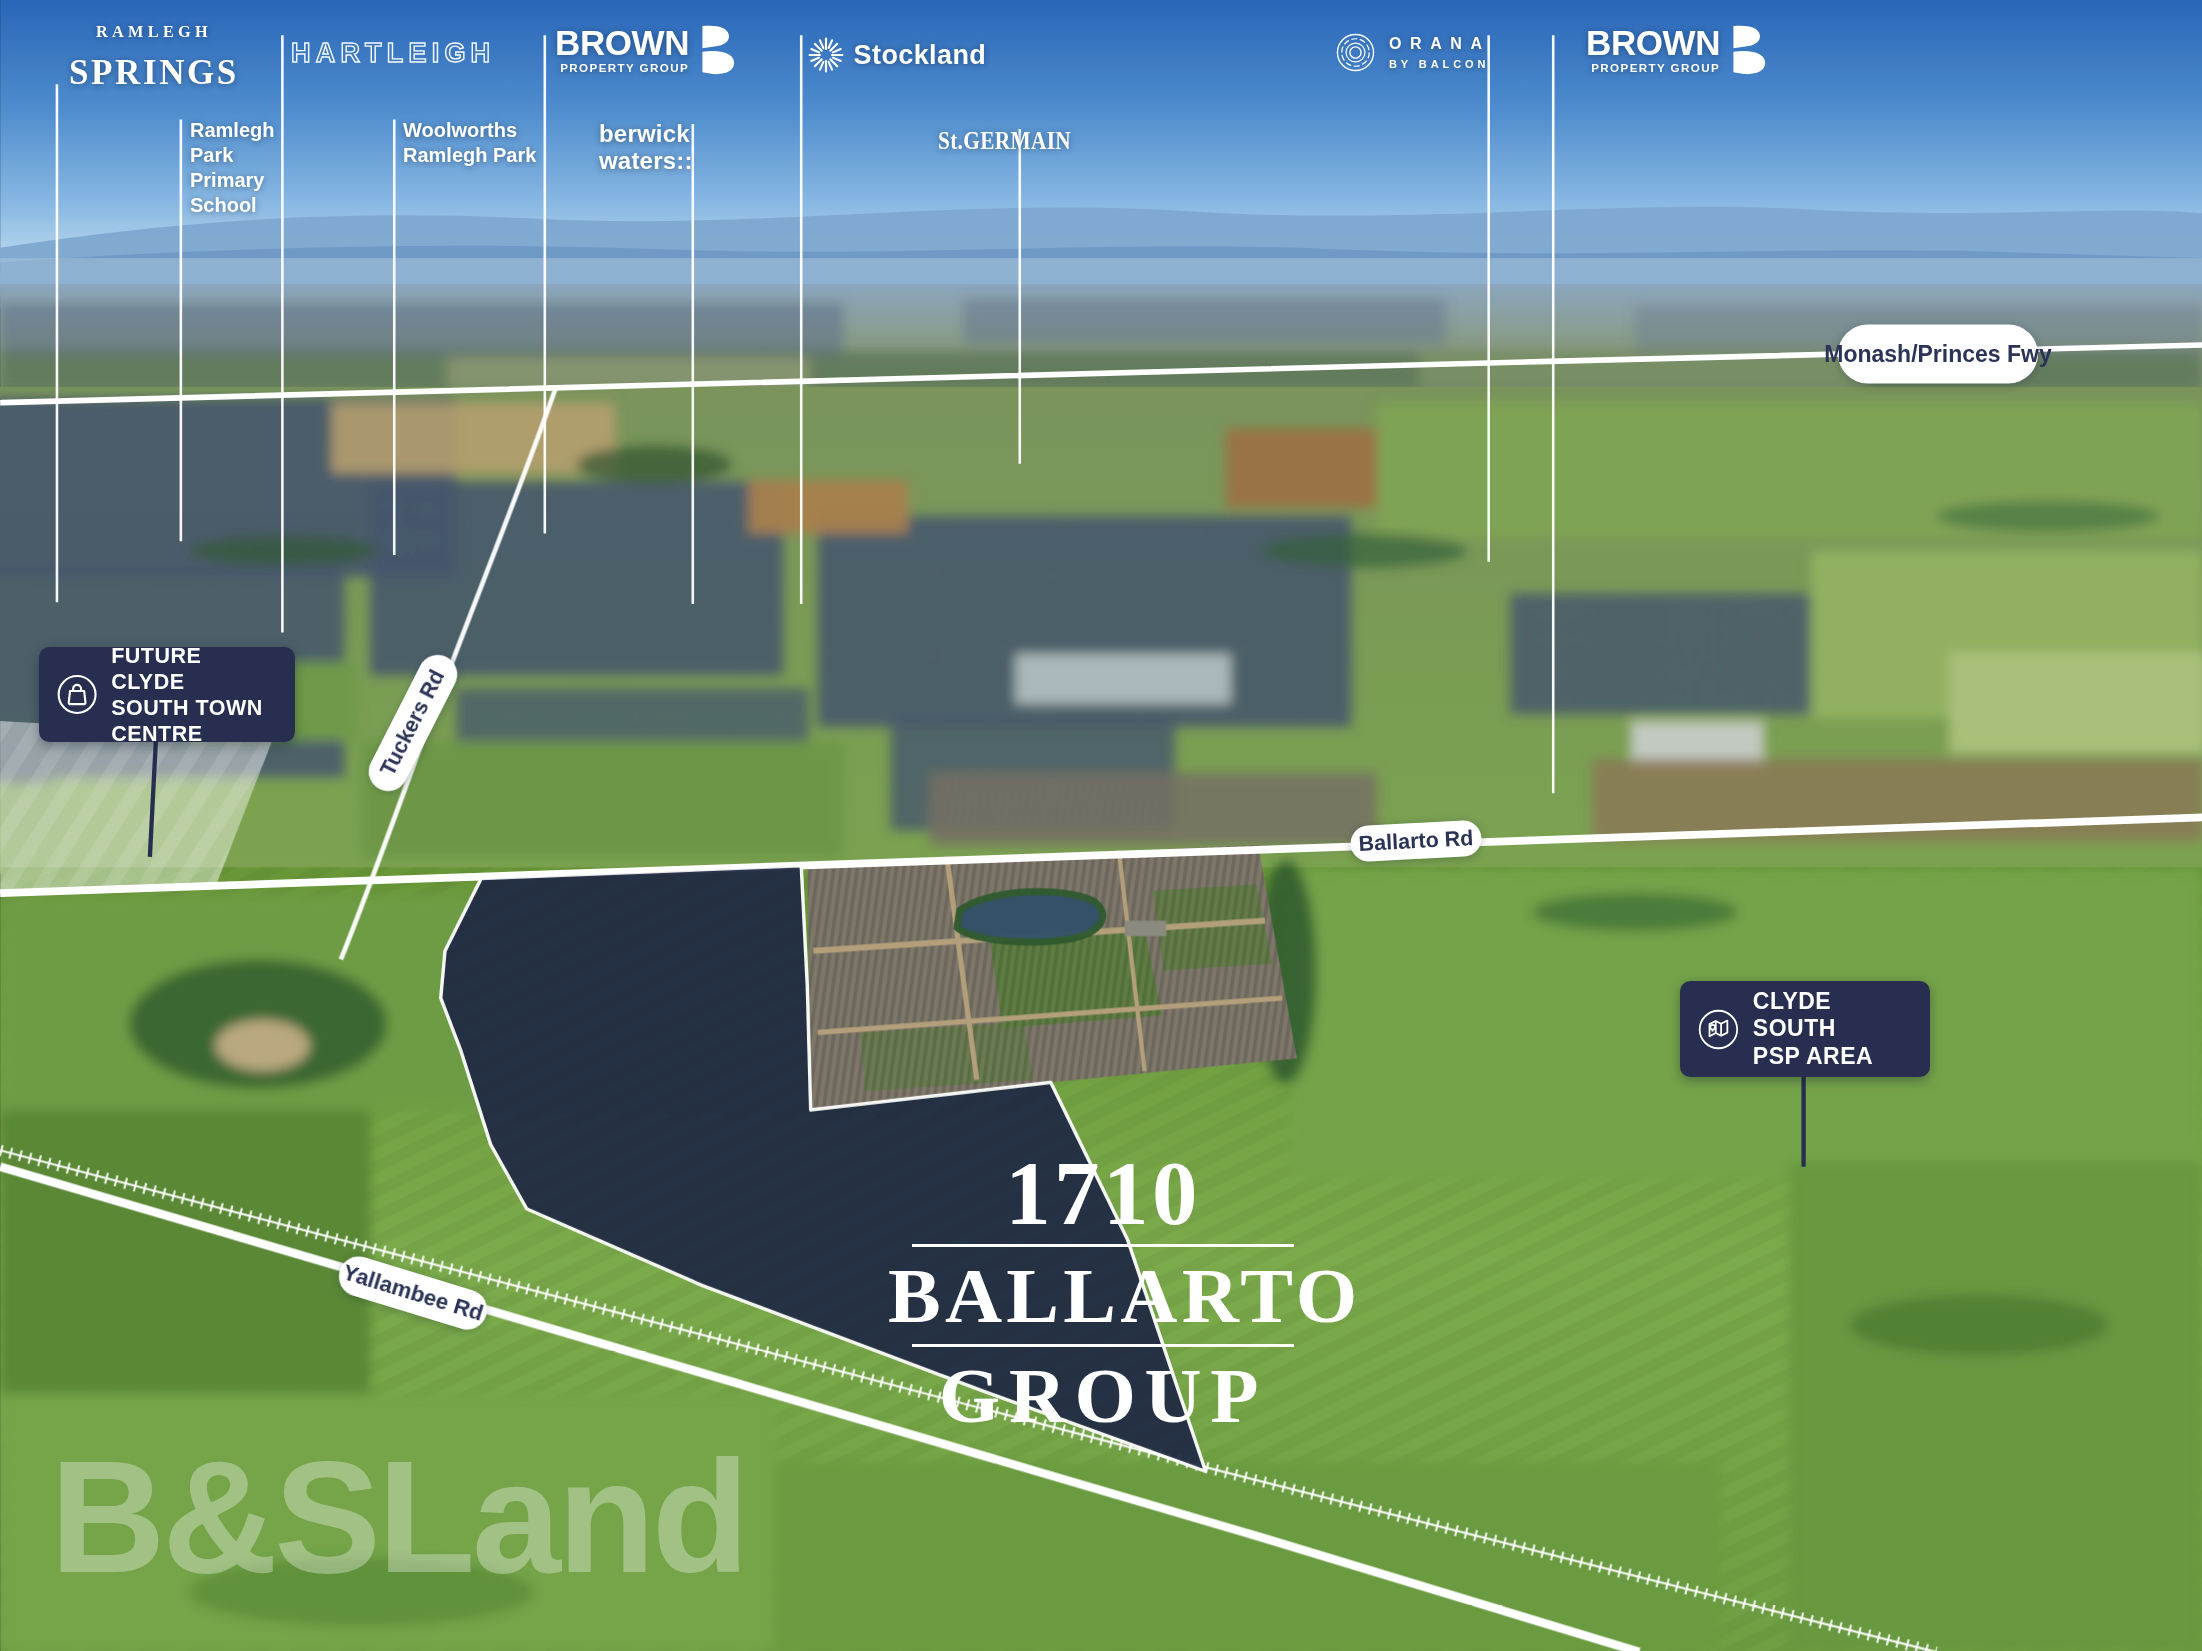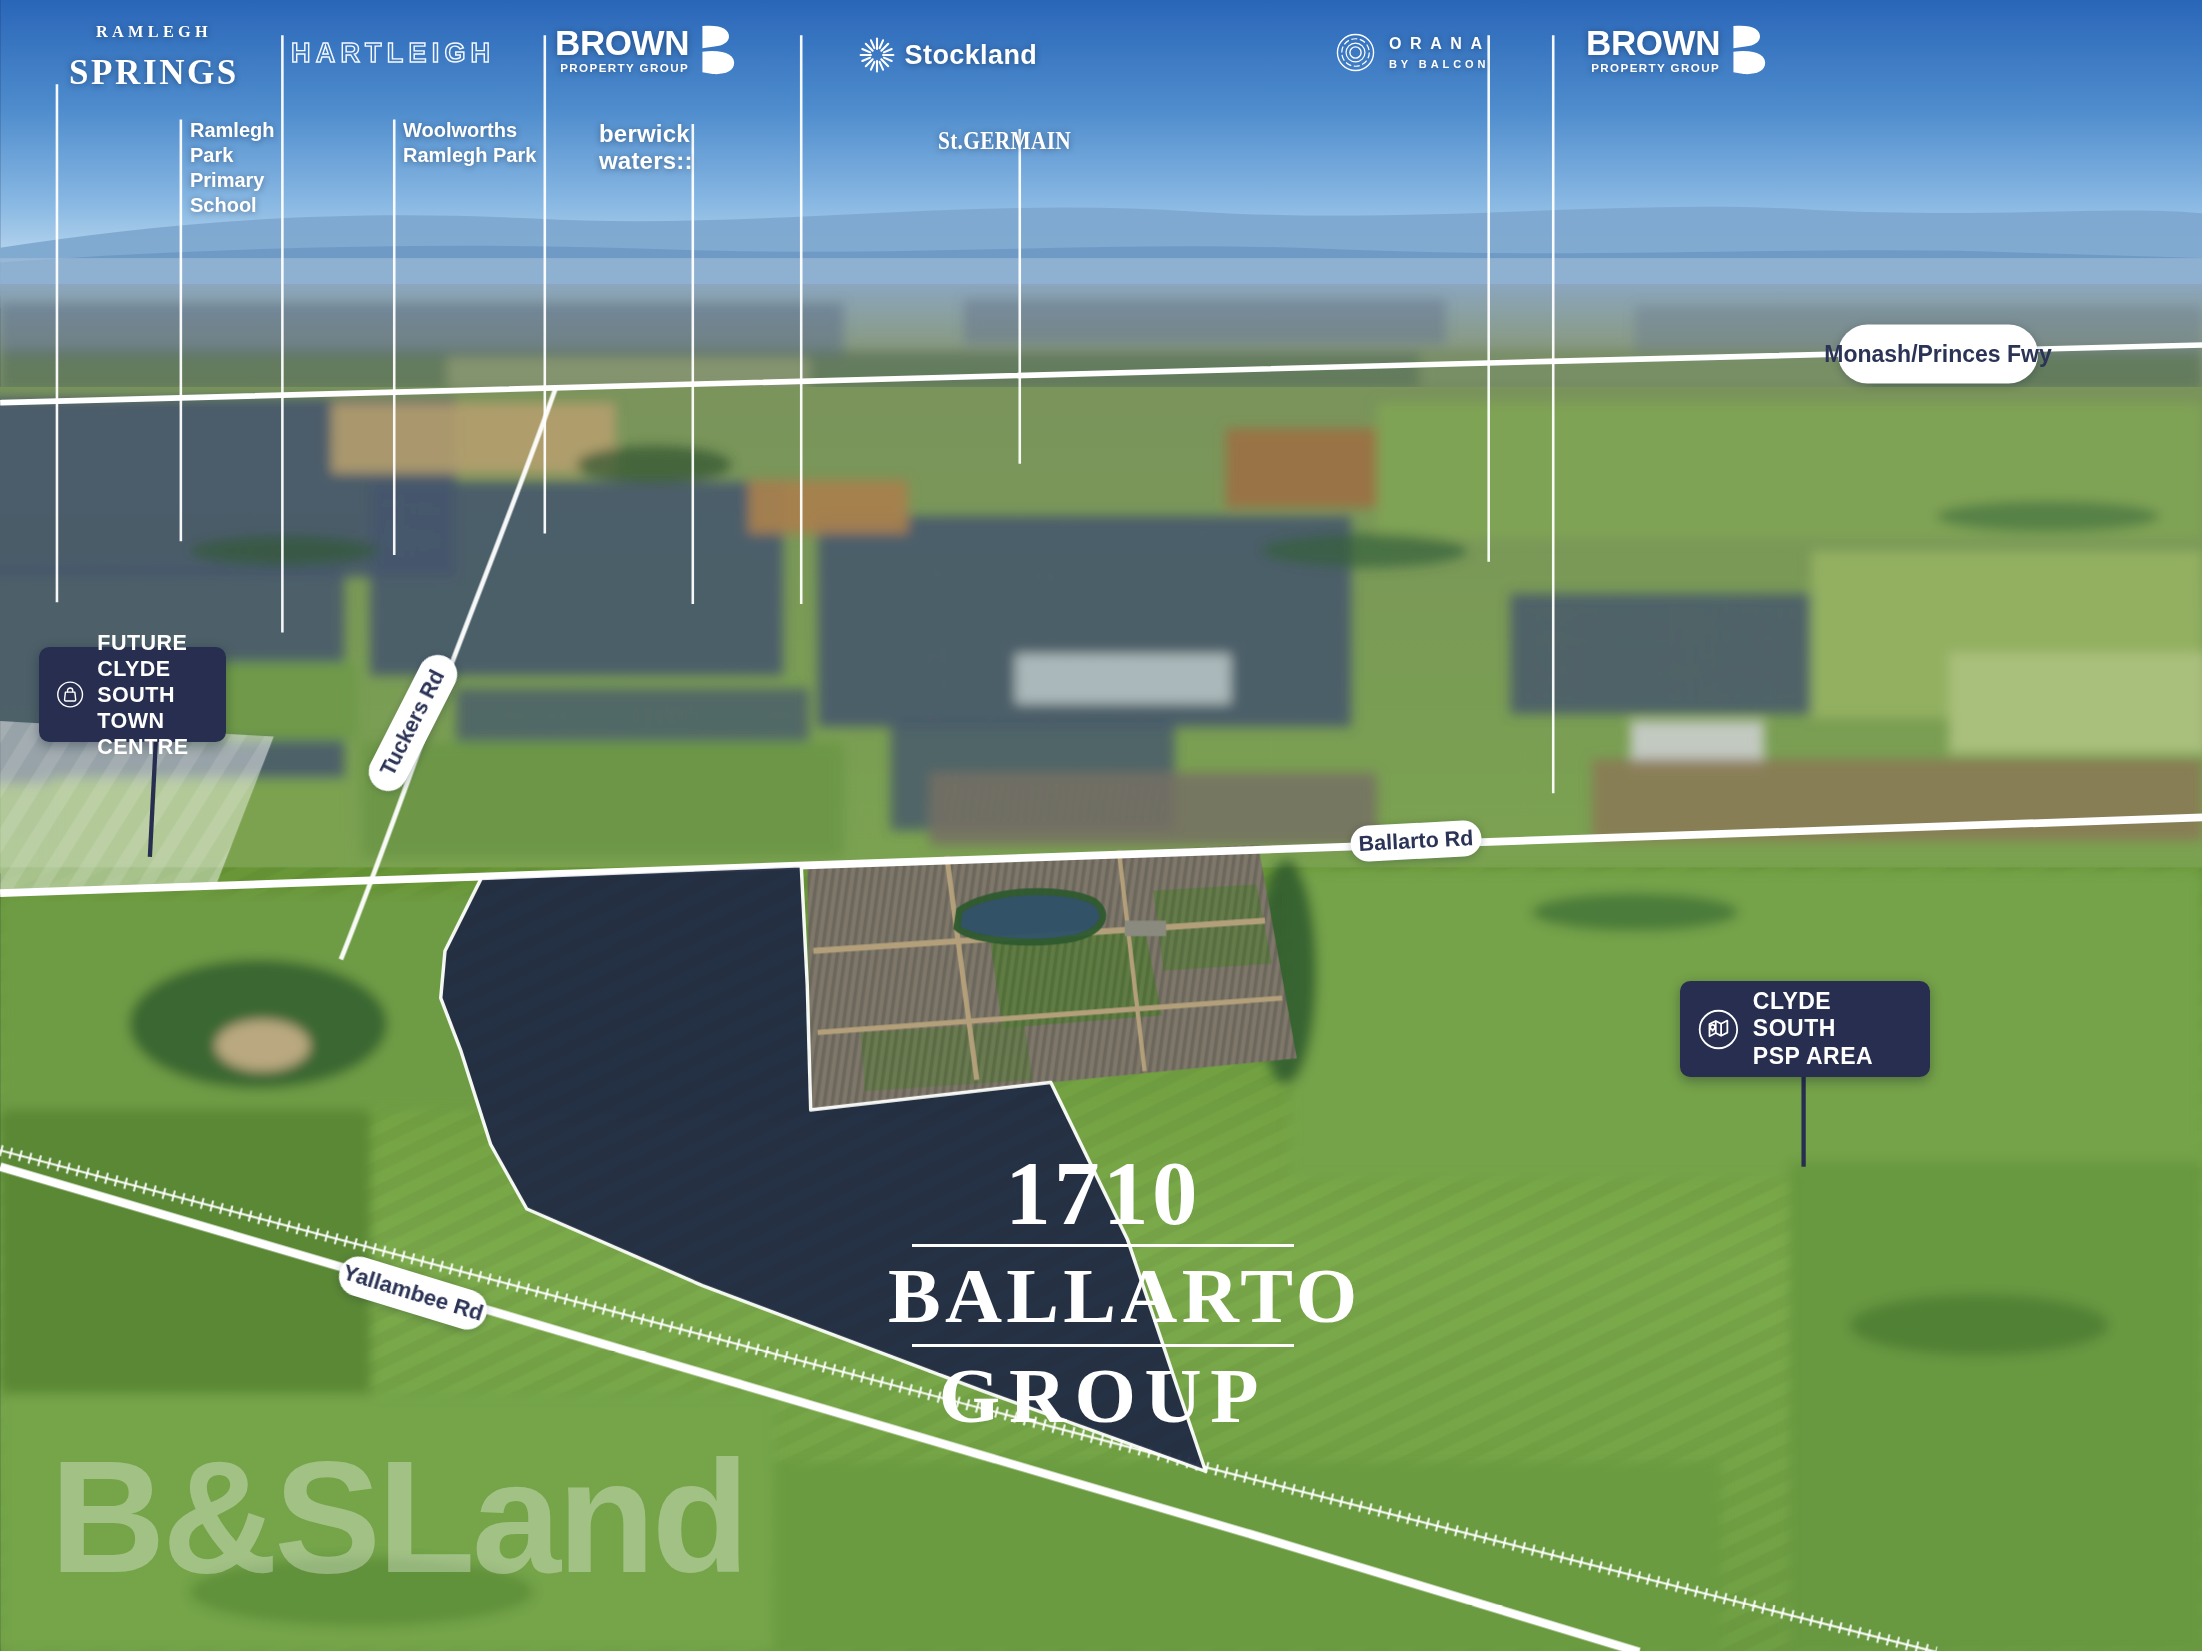--- a/index.html
+++ b/index.html
@@ -15,21 +15,21 @@
   .logo-springs{left:69px;top:22.4px;text-align:center;font-family:"Liberation Serif",serif;}
   .logo-springs .l1{font-size:16.3px;letter-spacing:4.3px;font-weight:600;}
   .logo-springs .l2{font-size:35px;letter-spacing:2.6px;font-weight:600;margin-top:11px;}
   .logo-hartleigh{left:291px;top:38px;font-size:27px;font-weight:700;letter-spacing:5.2px;
       color:transparent;-webkit-text-stroke:1.4px rgba(255,255,255,.95);}
   .logo-brown{display:flex;align-items:center;gap:10.3px;}
   .logo-brown .word{font-size:35px;font-weight:900;letter-spacing:-0.4px;line-height:33px;}
   .logo-brown .sub{font-size:11.6px;font-weight:600;letter-spacing:1.4px;text-align:right;margin-top:1.7px;}
   .logo-brown-left{left:555px;top:24px;}
   .logo-brown-right{left:1586px;top:24px;}
-  .logo-stockland{left:858px;top:36px;display:flex;align-items:center;gap:8.6px;}
+  .logo-stockland{left:807px;top:36px;display:flex;align-items:center;gap:8.6px;}
   .logo-stockland .word{font-size:27px;font-weight:600;letter-spacing:0.4px;}
   .logo-orana{left:1334px;top:31px;display:flex;align-items:center;gap:12px;}
   .logo-orana .word{font-size:16px;font-weight:700;letter-spacing:8.6px;}
   .logo-orana .sub{font-size:11px;font-weight:700;letter-spacing:3.9px;margin-top:4.3px;}
 
   
   .place{font-size:20px;font-weight:700;line-height:25px;}
   .place-school{left:190px;top:118px;}
   .place-woolworths{left:403px;top:118px;}
   .place-berwick{left:599px;top:120px;font-size:24px;font-weight:800;line-height:27px;letter-spacing:0.2px;}
@@ -47,21 +47,21 @@
   .pill-ballarto{left:1416px;top:841px;width:131px;height:36px;font-size:21.5px;
         transform:translate(-50%,-50%) rotate(-3deg);}
   .pill-yallambee{left:413px;top:1293px;width:153px;height:40px;font-size:22.4px;
         transform:translate(-50%,-50%) rotate(17deg);}
 
   
   .badge{position:absolute;background:#272e4f;border-radius:10.3px;color:#fff;
          display:flex;align-items:center;gap:13px;padding:0 17px;box-sizing:border-box;
          box-shadow:0 3.4px 12px rgba(10,20,40,.35);}
   .badge .lines{font-size:21.5px;font-weight:600;letter-spacing:0.5px;line-height:26px;}
-  .badge-future{left:39px;top:647px;width:187px;height:95px;}
+  .badge-future{left:39px;top:647px;width:256px;height:95px;}
   .badge-clyde{left:1680px;top:981px;width:250px;height:96px;}
   .badge-clyde .lines{font-size:23px;line-height:27.5px;}
 
   
   .site-address{left:888px;top:1151px;width:430px;text-align:center;
       font-family:"Liberation Serif",serif;font-weight:700;color:#fff;}
   .site-address .n1{font-size:91px;line-height:86px;letter-spacing:3.4px;}
   .site-address .n2{font-size:79px;line-height:83px;letter-spacing:4.3px;}
   .site-address .n3{font-size:79px;line-height:83px;letter-spacing:8.6px;}
   .site-address .rule{height:3px;background:#fff;margin:6.9px 24px;}

